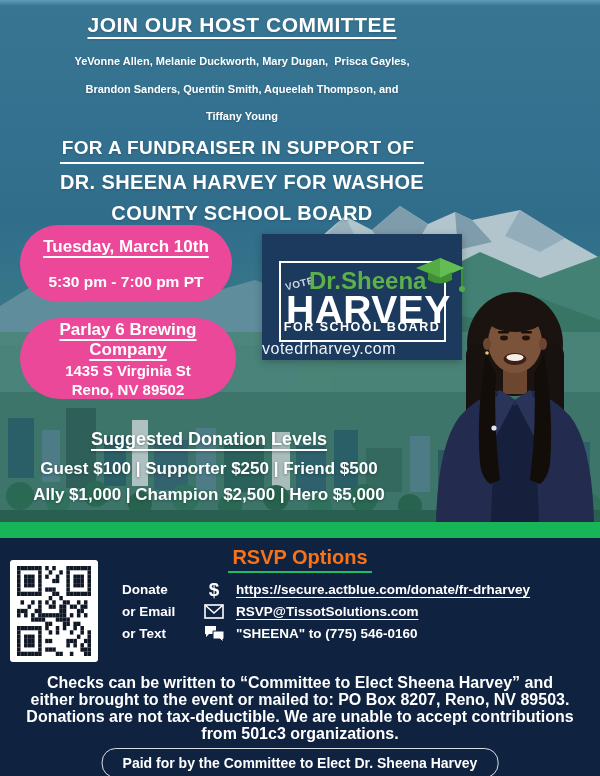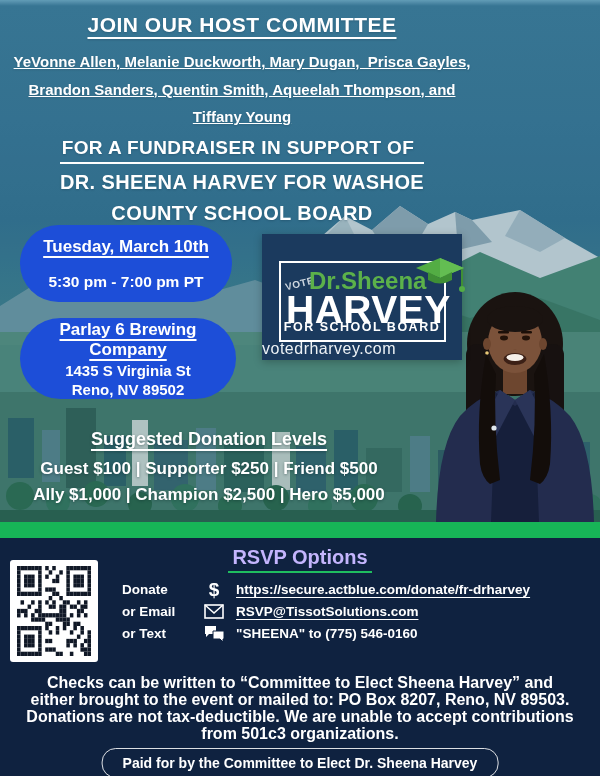--- a/index.html
+++ b/index.html
@@ -14,27 +14,27 @@
     background:linear-gradient(180deg,#6fa6c2 0,#3d7899 6px,#3a7495 120px,#356f90 220px,#3d7a8c 300px);
   }
   .photo svg{position:absolute;left:0;top:0;}
   
   .header{
     position:absolute; top:13px; left:0; width:484px; text-align:center; color:#fff; z-index:5;
     text-shadow:0 1px 2px rgba(10,40,60,.25);
   }
   .h-title{font-size:21px; font-weight:800; letter-spacing:.5px;
     text-decoration:underline; text-decoration-thickness:2px; text-underline-offset:5px; margin-bottom:11px;}
-  .h-names{font-size:15px; font-weight:700; line-height:27.5px; white-space:pre;text-decoration:underline;}
+  .h-names{font-size:11px; font-weight:700; line-height:27.5px; white-space:pre;}
   .h-sub{display:inline-block; font-size:19px; font-weight:800; letter-spacing:.4px; margin-top:6px;
     border-bottom:2px solid #fff; padding:0 10px 3px 2px;}
   .h-cand{font-size:20px; font-weight:800; letter-spacing:.4px; line-height:26.5px; margin-top:5px;}
   
   .pill{
-    position:absolute; background:#1d4ed8; color:#fff; text-align:center;
+    position:absolute; background:#ec4899; color:#fff; text-align:center;
     display:flex; flex-direction:column; justify-content:center; z-index:5;
   }
   .pill-date{left:20px; top:225px; width:212px; height:77px; border-radius:39px;}
   .pill-venue{left:20px; top:318px; width:216px; height:81px; border-radius:41px;}
   .p-big{font-size:17px; font-weight:800; text-decoration:underline; text-decoration-thickness:2px; text-underline-offset:4px;}
   .p-small{font-size:15.5px; font-weight:700; margin-top:16px;}
   .p-small2{font-size:15px; font-weight:700; margin-top:2px;}
   
   .logo{
     position:absolute; left:262px; top:234px; width:200px; height:126px;
@@ -57,21 +57,21 @@
     position:absolute; left:0; top:429px; width:418px; text-align:center; color:#fff; z-index:5;
     text-shadow:0 1px 3px rgba(10,40,40,.45);
   }
   .d-title{font-size:18px; font-weight:800; text-decoration:underline; text-decoration-thickness:2px;
     text-underline-offset:4px; margin-bottom:6px;}
   .d-line{font-size:17px; font-weight:800; line-height:26px;}
   
   .stripe{position:absolute; left:0; top:522px; width:600px; height:16px; background:#17b557; z-index:7;}
   .bottom{position:absolute; left:0; top:538px; width:600px; height:238px; background:#0f2240; z-index:8; color:#fff;}
   .rsvp-title{position:absolute; left:0; top:8px; width:600px; text-align:center;}
-  .rsvp-title span{display:inline-block; font-size:20px; font-weight:800; color:#c4b5fd;
+  .rsvp-title span{display:inline-block; font-size:20px; font-weight:800; color:#f97316;
     border-bottom:2.5px solid #1fbd5f; padding:0 4px 2px;}
   .qr{position:absolute; left:10px; top:22px; width:88px; height:102px; background:#fff; border-radius:3px;
     display:flex; align-items:center; justify-content:center;}
   .qr svg{width:74px; height:90px; fill:#101826;}
   .rsvp-rows{position:absolute; left:122px; top:40px; display:grid;
     grid-template-columns:70px 36px auto; grid-auto-rows:22px; align-items:center; column-gap:4px;}
   .r-label{font-size:13.5px; font-weight:800;}
   .r-icon{display:flex; align-items:center; justify-content:center;}
   .r-dollar{font-size:19px; font-weight:800; line-height:1;}
   .r-value{font-size:13.5px; font-weight:800; white-space:nowrap;}

